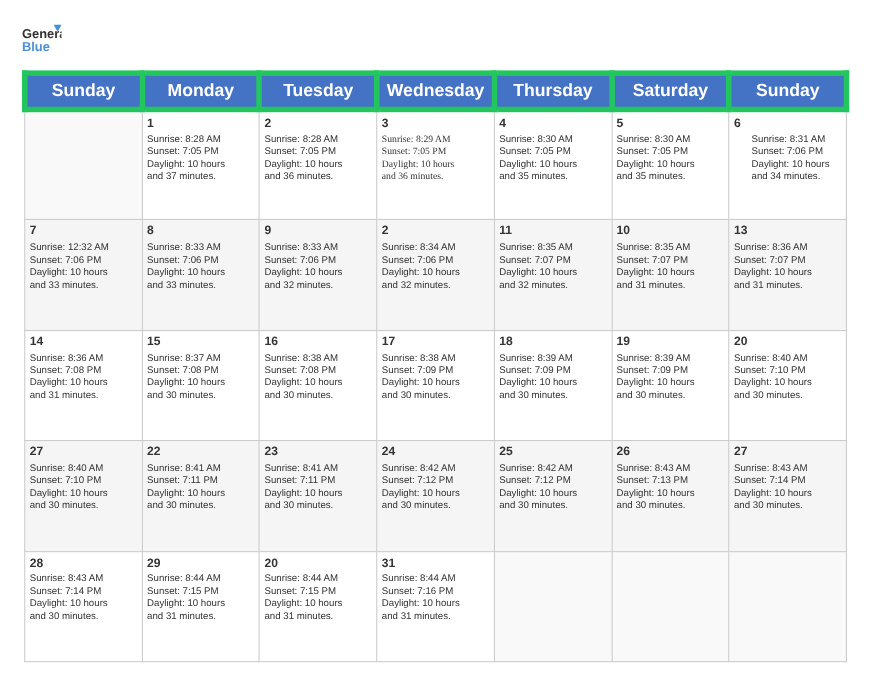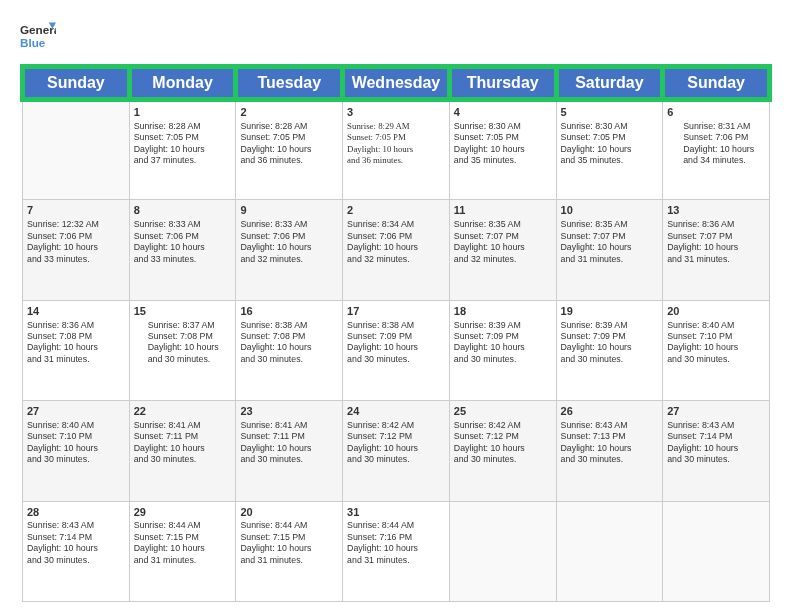--- a/index.html
+++ b/index.html
@@ -222,21 +222,21 @@
         <tr>
           <td>
             <div class="day-number">14</div>
             <div class="day-info" style="white-space: pre-line;">Sunrise: 8:36 AM
 Sunset: 7:08 PM
 Daylight: 10 hours
 and 31 minutes.</div>
           </td>
           <td>
             <div class="day-number">15</div>
-            <div class="day-info" style="white-space: pre-line; margin-left: 14px;">Sunrise: 8:37 AM
+            <div class="day-info" style="white-space: pre-line;">Sunrise: 8:37 AM
 Sunset: 7:08 PM
 Daylight: 10 hours
 and 30 minutes.</div>
           </td>
           <td>
             <div class="day-number">16</div>
             <div class="day-info" style="white-space: pre-line;">Sunrise: 8:38 AM
 Sunset: 7:08 PM
 Daylight: 10 hours
 and 30 minutes.</div>

